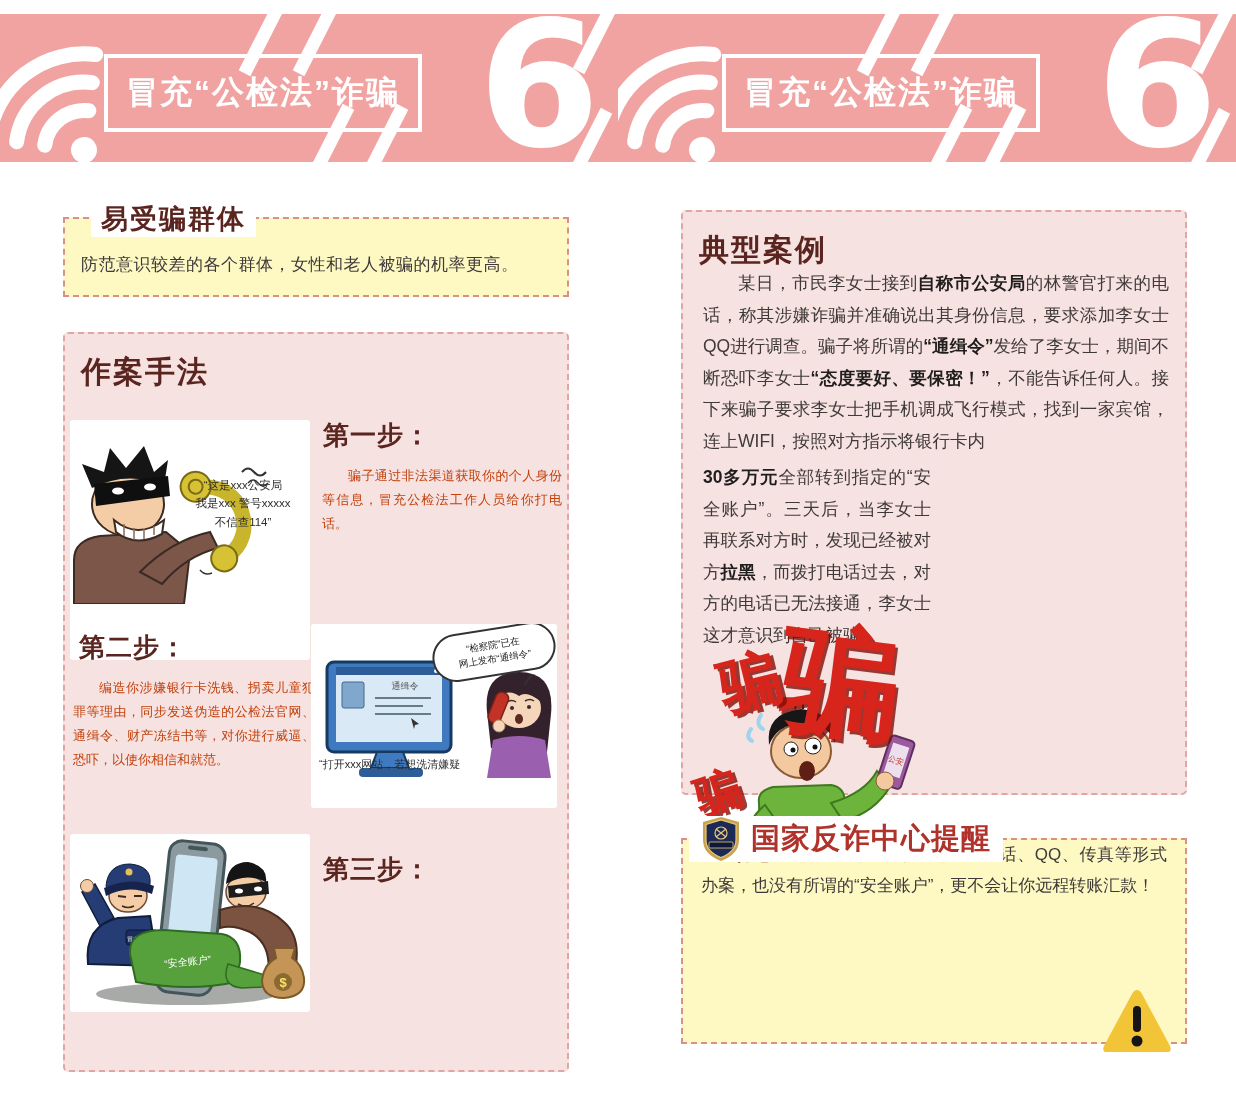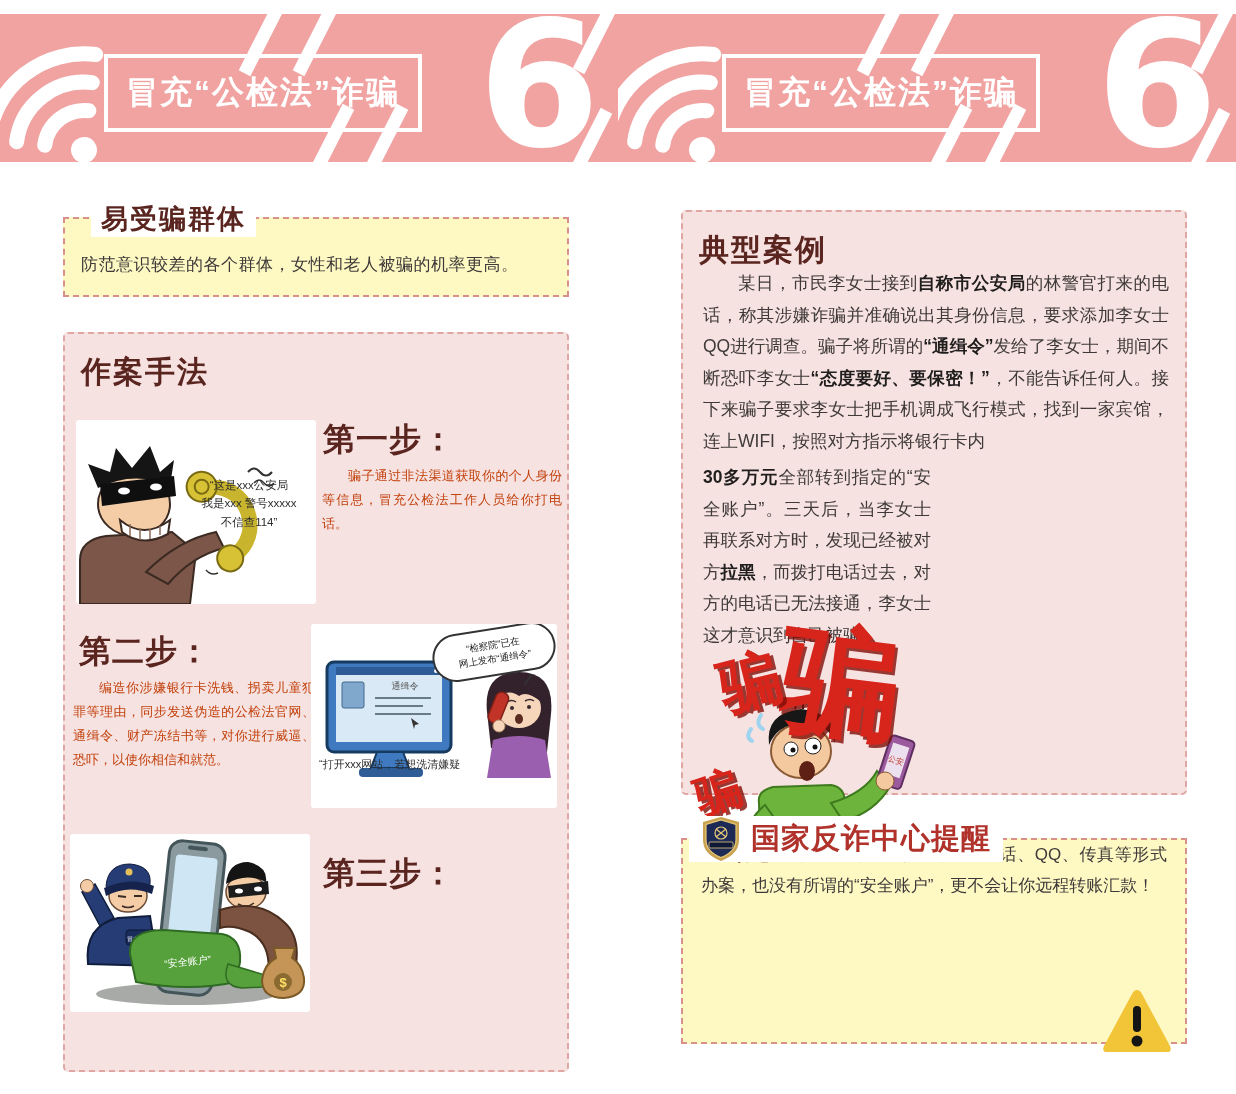--- a/index.html
+++ b/index.html
@@ -20,21 +20,21 @@
   .title-box span{color:#fff;font-size:32px;font-weight:800;letter-spacing:2px;white-space:nowrap;}
   .banner-num{position:absolute;right:18px;top:-16px;color:#fff;font-size:175px;line-height:1;
               font-weight:800;font-family:"DejaVu Sans",sans-serif;}
 
   
   .dash-box{position:absolute;box-sizing:border-box;border:2px dashed #d98f8c;background:#fef9c3;}
   .pink-box{position:absolute;box-sizing:border-box;border:2px dashed #dfa6a4;background:#f6e2e1;border-radius:5px;}
   .sec-title{font-weight:800;color:#5a241f;letter-spacing:2px;}
   .float-title{position:absolute;top:-18px;left:26px;background:#fff;padding:0 10px;font-size:27px;}
   .in-title{position:absolute;left:16px;top:18px;font-size:30px;}
-  .step-label{position:absolute;font-size:32px;font-weight:800;color:#5a241f;letter-spacing:1px;}
+  .step-label{position:absolute;font-size:26px;font-weight:800;color:#5a241f;letter-spacing:1px;}
   .step-body{position:absolute;font-size:13px;line-height:1.85;text-align:justify;text-indent:2em;color:#c2410c;}
   .img-box{position:absolute;background:#fff;border-radius:3px;overflow:hidden;}
   b{font-weight:800;color:#201d1d;}
 
   
   .victim{left:63px;top:207px;width:506px;height:80px;}
   .victim p{margin:0;padding:34px 16px 0 16px;font-size:17px;letter-spacing:.5px;}
 
   
   .method{left:63px;top:322px;width:506px;height:740px;}
@@ -98,21 +98,21 @@
     </div>
 
     <div class="dash-box victim">
       <div class="sec-title float-title">易受骗群体</div>
       <p>防范意识较差的各个群体，女性和老人被骗的机率更高。</p>
     </div>
 
     <div class="pink-box method">
       <div class="sec-title in-title">作案手法</div>
 
-      <div class="img-box" style="left:11px;top:86px;width:240px;height:184px;">
+      <div class="img-box" style="left:5px;top:86px;width:240px;height:240px;">
         <svg viewBox="0 0 240 184" width="240" height="184">
           <path d="M4 184 L4 140 Q4 120 30 116 L96 112 L120 132 L114 184 Z" fill="#7d564a" stroke="#3a2a22" stroke-width="2"></path>
           <path d="M70 152 Q102 120 140 112 L148 128 Q116 136 92 164 Z" fill="#7d564a" stroke="#3a2a22" stroke-width="2"></path>
           <ellipse cx="58" cy="84" rx="36" ry="32" fill="#f4cda6" stroke="#3a2a22" stroke-width="2"></ellipse>
           <path d="M22 68 L12 44 L34 52 L40 28 L56 48 L74 26 L84 52 L98 40 L94 66 Q58 50 22 68 Z" fill="#151515"></path>
           <path d="M24 64 L98 56 L100 76 L26 86 Z" fill="#0f0f0f"></path>
           <ellipse cx="48" cy="71" rx="6" ry="3.5" fill="#fff"></ellipse>
           <ellipse cx="80" cy="67" rx="6" ry="3.5" fill="#fff"></ellipse>
           <path d="M44 100 Q68 120 94 100 L92 114 Q66 128 46 112 Z" fill="#fff" stroke="#3a2a22" stroke-width="2"></path>
           <path d="M54 104 L54 116 M64 108 L64 120 M74 109 L74 119 M84 106 L84 115" stroke="#8a6a54" stroke-width="1.5"></path>

